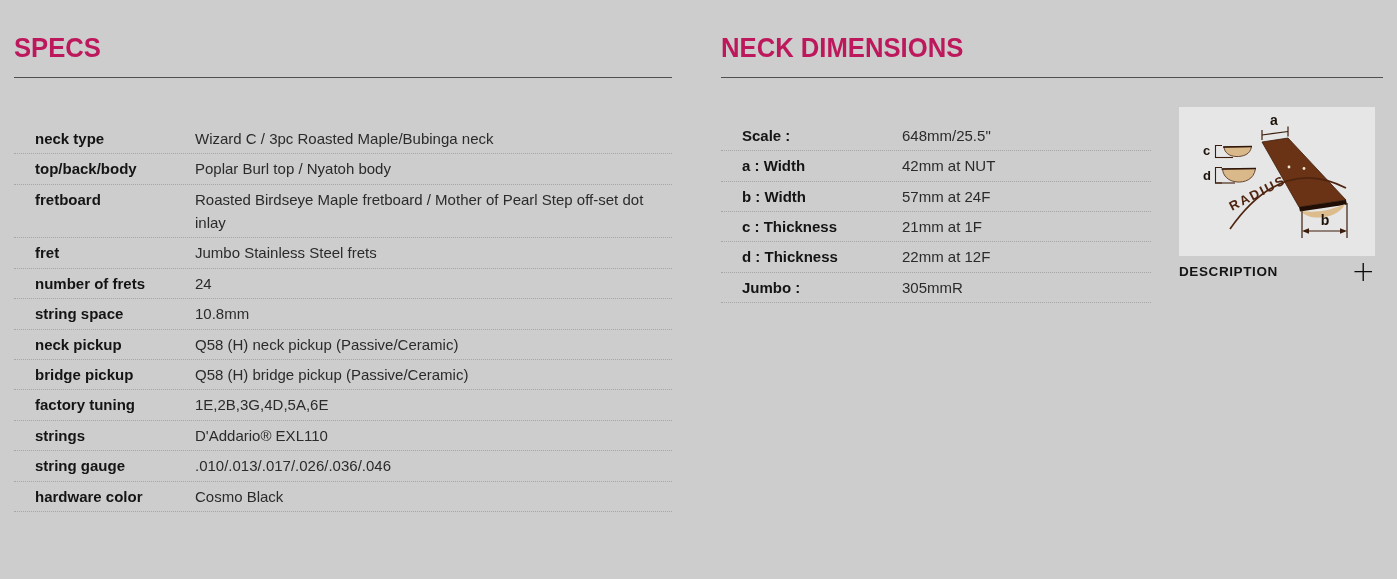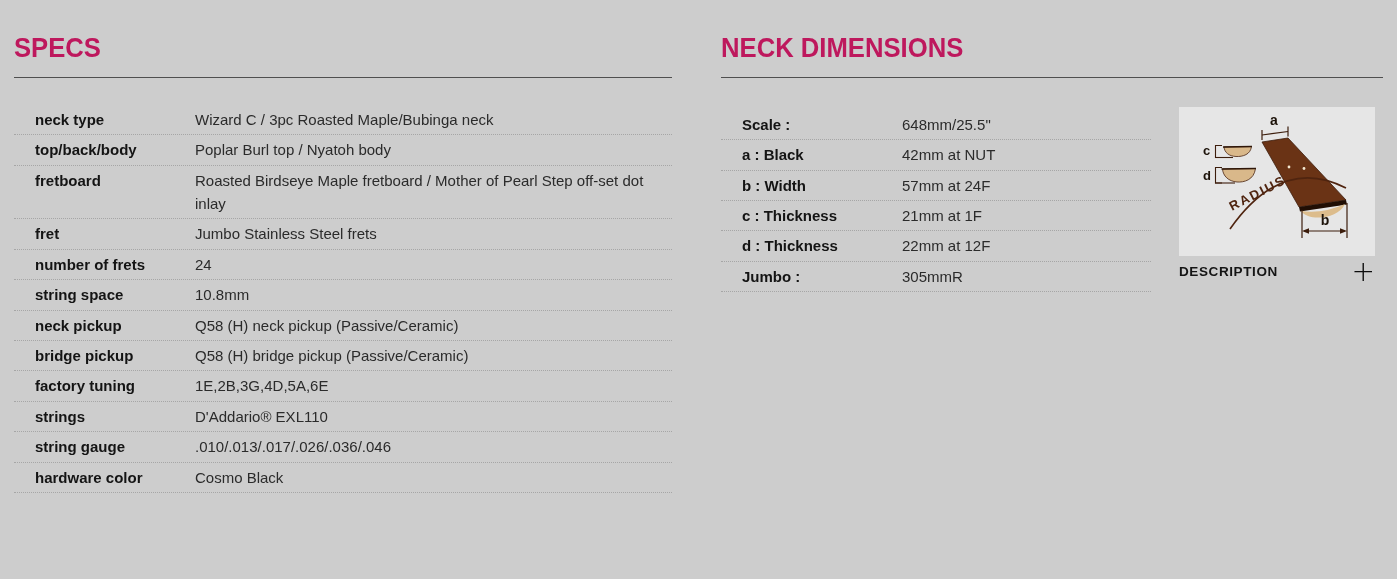--- a/index.html
+++ b/index.html
@@ -17,39 +17,39 @@
     margin-top:34px;
     font-size:27px;
     font-weight:800;
     letter-spacing:0px;
     color:#be185d;
     line-height:1.1;
   }
   h2.section-title .cond { display:inline-block; transform:scale(0.95,1.05); transform-origin:0 60%; }
   .header-rule { border-top:1px solid #4f4f4f; margin-top:13px; height:0; }
 
-  .spec-table { margin-top:27px; }
+  .spec-table { margin-top:46px; }
   .spec-row {
     display:flex;
     align-items:flex-start;
     padding:3px 0;
     border-bottom:1px dotted #a6a6a6;
     font-size:15px;
     line-height:23.4px;
   }
   .spec-row .lbl {
     flex:0 0 181px;
     padding-left:21px;
     font-weight:700;
     color:#141414;
   }
   .spec-row .val { flex:1; padding-right:6px; color:#2b2b2b; }
 
   .right-body { display:flex; margin-top:29px; align-items:flex-start; }
-  .right-table { width:430px; flex:none; margin-top:3px; }
+  .right-table { width:430px; flex:none; margin-top:14px; }
   .figure-col { width:196px; flex:none; margin-left:auto; margin-right:8px; }
   .neck-figure {
     width:196px; height:149px;
     background:#e6e6e6;
   }
   .description-row {
     margin-top:6px;
     display:flex;
     justify-content:space-between;
     align-items:center;
@@ -134,21 +134,21 @@
     <h2 class="section-title"><span class="cond">NECK DIMENSIONS</span></h2>
     <div class="header-rule"></div>
 
     <div class="right-body">
       <div class="spec-table right-table">
         <div class="spec-row">
             <div class="lbl">Scale :</div>
             <div class="val">648mm/25.5"</div>
           </div>
         <div class="spec-row">
-            <div class="lbl">a : Black</div>
+            <div class="lbl">a : Width</div>
             <div class="val">42mm at NUT</div>
           </div>
         <div class="spec-row">
             <div class="lbl">b : Width</div>
             <div class="val">57mm at 24F</div>
           </div>
         <div class="spec-row">
             <div class="lbl">c : Thickness</div>
             <div class="val">21mm at 1F</div>
           </div>

